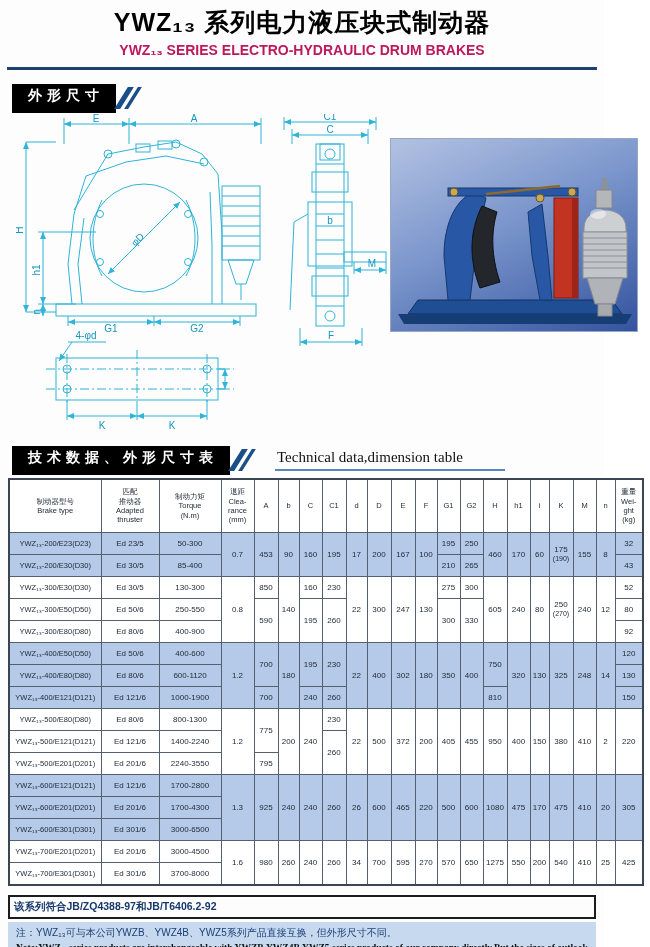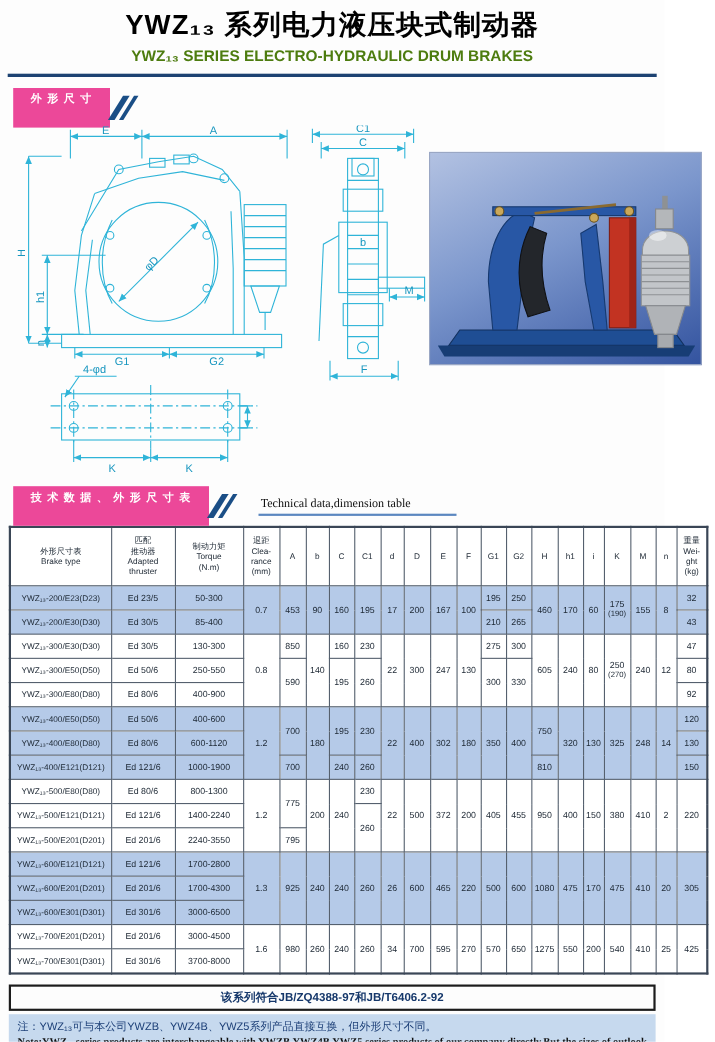--- a/index.html
+++ b/index.html
@@ -2,26 +2,26 @@
 <html><head>
 <meta charset="utf-8">
 <style>
   html,body{margin:0;padding:0;background:#fff;}
   body{width:650px;height:947px;overflow:hidden;font-family:"Liberation Sans",sans-serif;color:#111;}
   .page{position:relative;width:604px;height:947px;background:#fdfdfd;}
 
   
   .hdr{text-align:center;padding-top:6px;}
   .title-zh{font-size:25px;font-weight:bold;letter-spacing:1px;margin:0;color:#000;}
-  .title-en{font-size:14px;font-weight:bold;margin:3px 0 0 0;color:#4d7c0f;}
+  .title-en{font-size:14px;font-weight:bold;margin:3px 0 0 0;color:#be185d;}
   .rule{height:3px;background:#1d4272;margin:9px 7px 0 7px;}
 
   
   .secbar{display:flex;align-items:center;margin:16px 0 4px 12px;height:24px;}
-  .secbox{background:#ec4899;color:#fff;font-weight:bold;font-size:10px;letter-spacing:5px;padding:3px 12px 19px 16px;white-space:nowrap;}
+  .secbox{background:#000000;color:#fff;font-weight:bold;font-size:14px;letter-spacing:5px;padding:3px 12px 8px 16px;white-space:nowrap;}
   .slash{width:6px;height:22px;background:#1a4e86;transform:skewX(-32deg);margin-left:5px;}
   .slash.s2{width:4px;margin-left:4px;}
   .secen{font-family:"Liberation Serif",serif;font-size:14.5px;color:#111;margin-left:26px;border-bottom:2px solid #5b87c0;padding:0 42px 3px 2px;white-space:nowrap;}
 
   
   .figs{position:relative;height:318px;margin-top:4px;}
   svg text{font-family:"Liberation Sans",sans-serif;fill:#1796bf;font-size:10px;}
   .lineart{position:absolute;}
   .photo{position:absolute;left:390px;top:24px;width:248px;height:194px;
          background:linear-gradient(155deg,#b3c2e2 0%,#7b96cc 45%,#33539f 100%);
@@ -33,21 +33,21 @@
   th,td{border:1px solid #55606e;text-align:center;vertical-align:middle;padding:0;
         font-size:8px;line-height:1.25;color:#1c2733;overflow:hidden;}
   th{font-weight:normal;white-space:pre-line;height:52px;background:#fff;font-size:7.5px;}
   td{height:21px;background:#fff;}
   tr.gb td{background:#b5cae8;}
   td.typ{font-size:7.5px;}
   td.kk span{display:block;}
   td.kk .k2{font-size:7px;}
 
   
-  .stdbox{margin:9px 8px 0 8px;border:2px solid #1c1c1c;display:flex;justify-content:center;gap:16px;
+  .stdbox{margin:9px 8px 0 8px;border:2px solid #1c1c1c;display:flex;justify-content:space-between;gap:16px;
           padding:3px 4px;font-size:10.5px;font-weight:bold;color:#16386b;white-space:nowrap;}
   .notebox{margin:3px 8px 0 8px;background:#c6d9ee;padding:4px 8px 6px 8px;}
   .note-zh{font-size:10px;color:#1c3f77;}
   .note-en{font-family:"Liberation Serif",serif;font-size:9.5px;font-weight:bold;color:#101010;margin-top:3px;}
 </style>
 </head>
 <body>
 
 <div class="page">
 
@@ -256,21 +256,21 @@
         <polygon points="197,140 233,140 225,166 205,166" fill="#b0b3b7" stroke="#85888c"></polygon>
         <rect x="208" y="166" width="14" height="12" fill="#a7aaae" stroke="#85888c"></rect>
       </svg>
     </div>
   </div>
 
   <div class="secbar">
     <div class="secbox">技术数据、外形尺寸表</div>
     <div class="slash"></div>
     <div class="slash s2"></div>
-    <div class="secen" style="font-size:11px">Technical data,dimension table</div>
+    <div class="secen" style="font-size:15px">Technical data,dimension table</div>
   </div>
 
   <table>
     <colgroup>
       <col style="width:92px">
         <col style="width:58px">
         <col style="width:62px">
         <col style="width:33px">
       <col style="width:24px">
         <col style="width:21px">
@@ -285,21 +285,21 @@
         <col style="width:24px">
         <col style="width:23px">
       <col style="width:19px">
         <col style="width:24px">
         <col style="width:23px">
         <col style="width:19px">
       <col style="width:28px">
     </colgroup>
     <tbody>
         <tr>
-      <th>外形尺寸表
+      <th>制动器型号
 Brake type</th>
       <th>匹配
 推动器
 Adapted
 thruster</th>
       <th>制动力矩
 Torque
 (N.m)</th>
       <th>退距
 Clea-
@@ -379,21 +379,21 @@
       <td>300</td>
       <td rowspan="3">605</td>
       <td rowspan="3">240</td>
       <td rowspan="3">80</td>
       <td rowspan="3" class="kk">
             <span>250</span>
             <span class="k2">(270)</span>
           </td>
       <td rowspan="3">240</td>
       <td rowspan="3">12</td>
-      <td>47</td>
+      <td>52</td>
     </tr>
     <tr>
       <td class="typ">YWZ₁₃-300/E50(D50)</td>
       <td>Ed 50/6</td>
       <td>250-550</td>
       <td rowspan="2">590</td>
       <td rowspan="2">195</td>
       <td rowspan="2">260</td>
       <td rowspan="2">300</td>
       <td rowspan="2">330</td>

